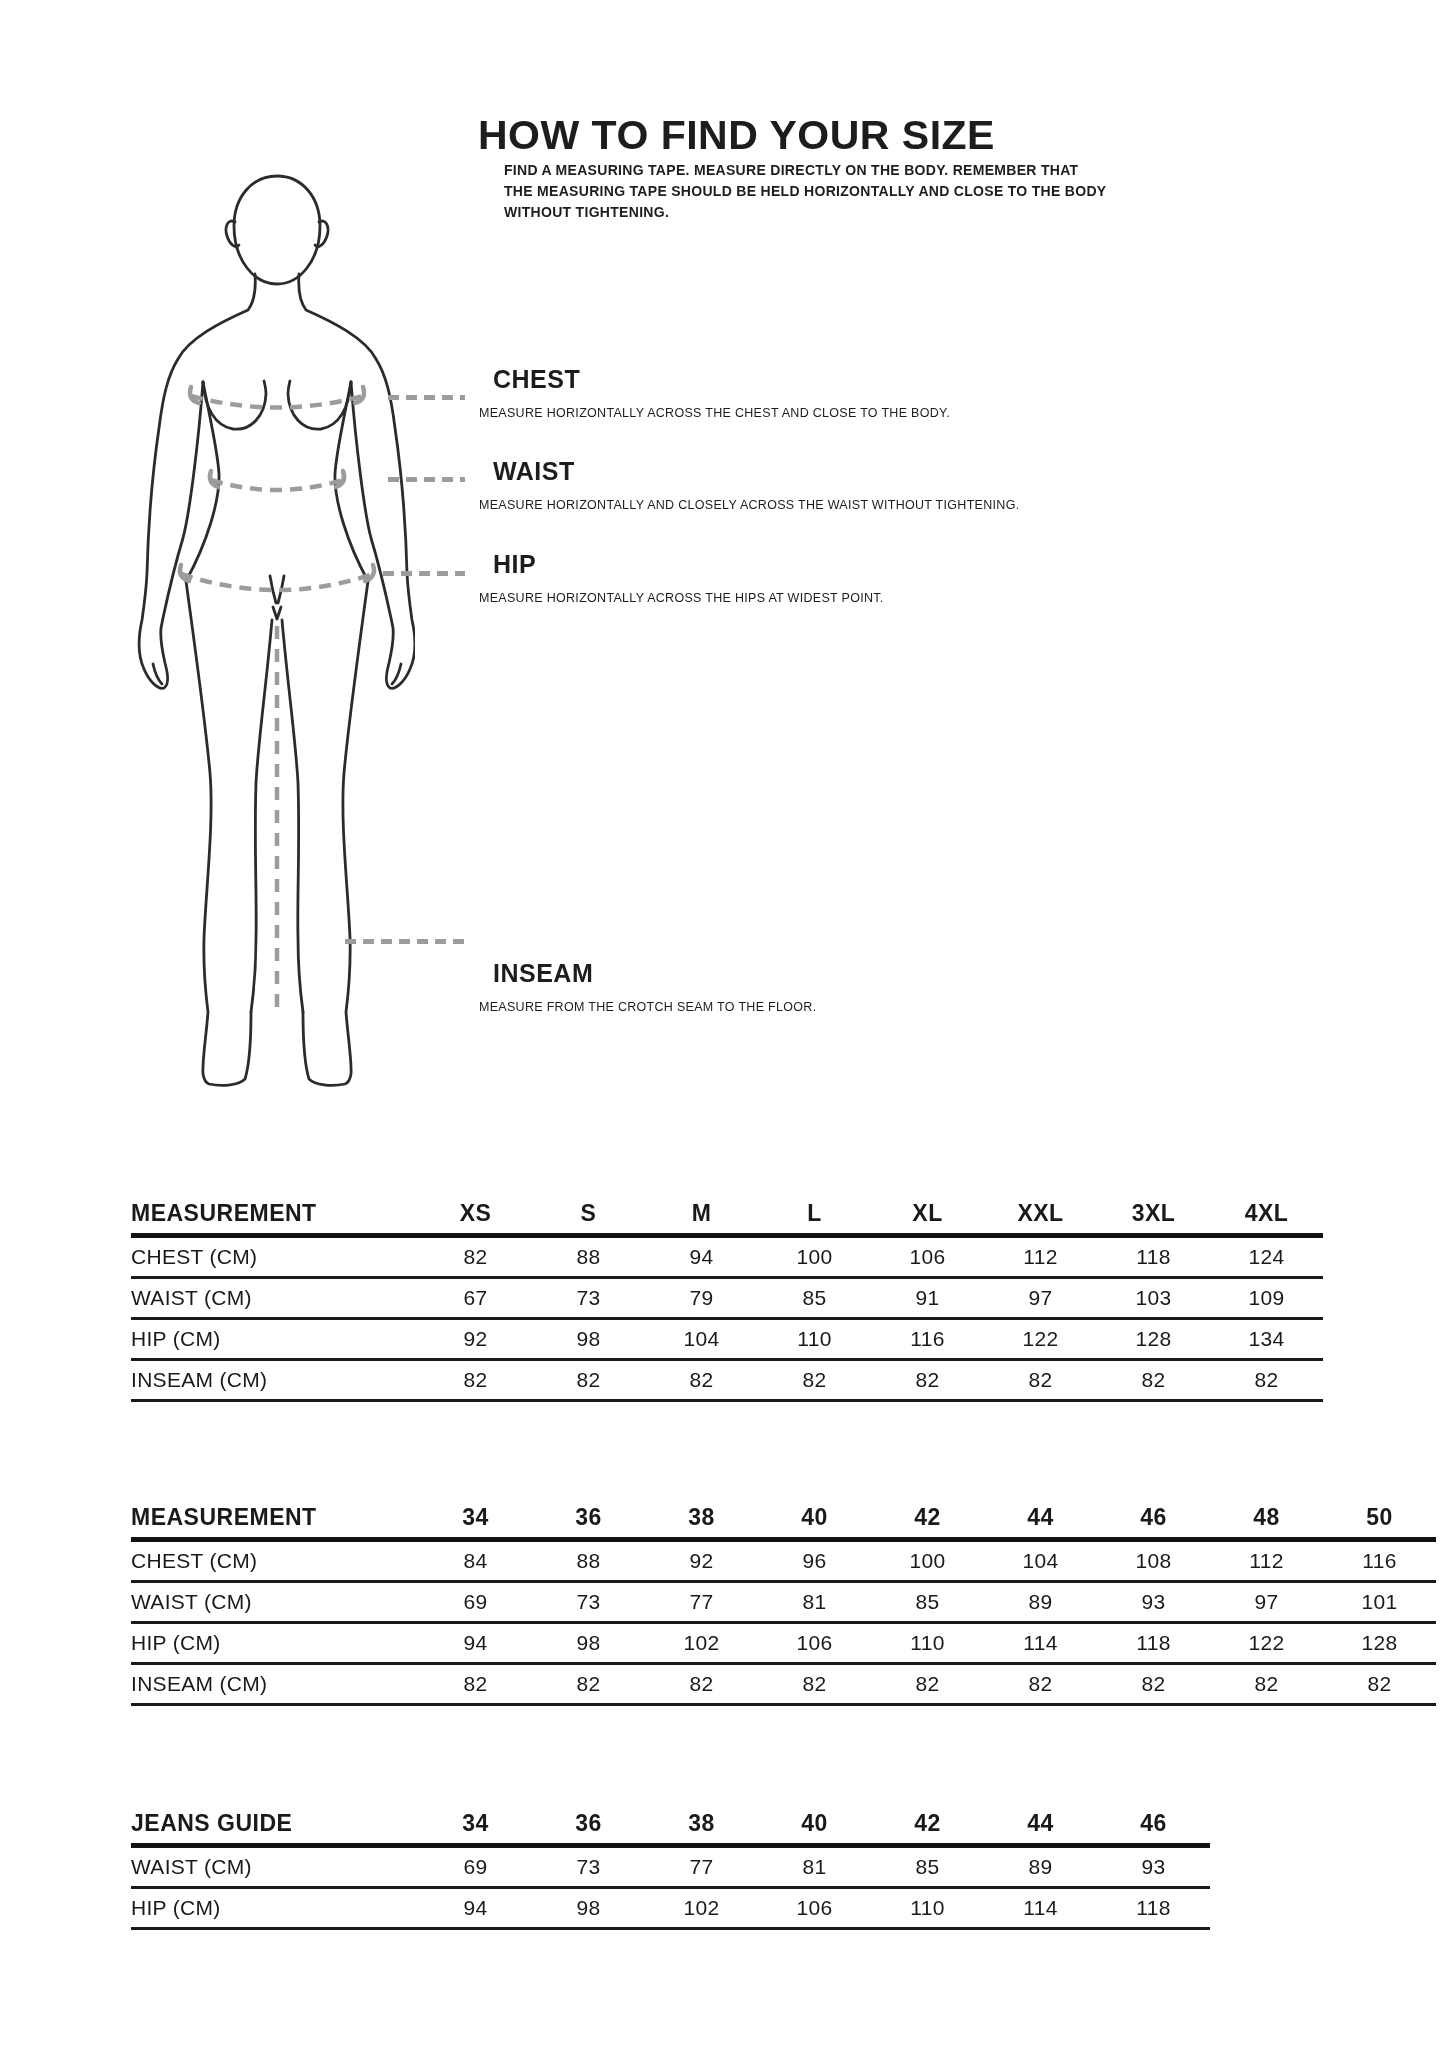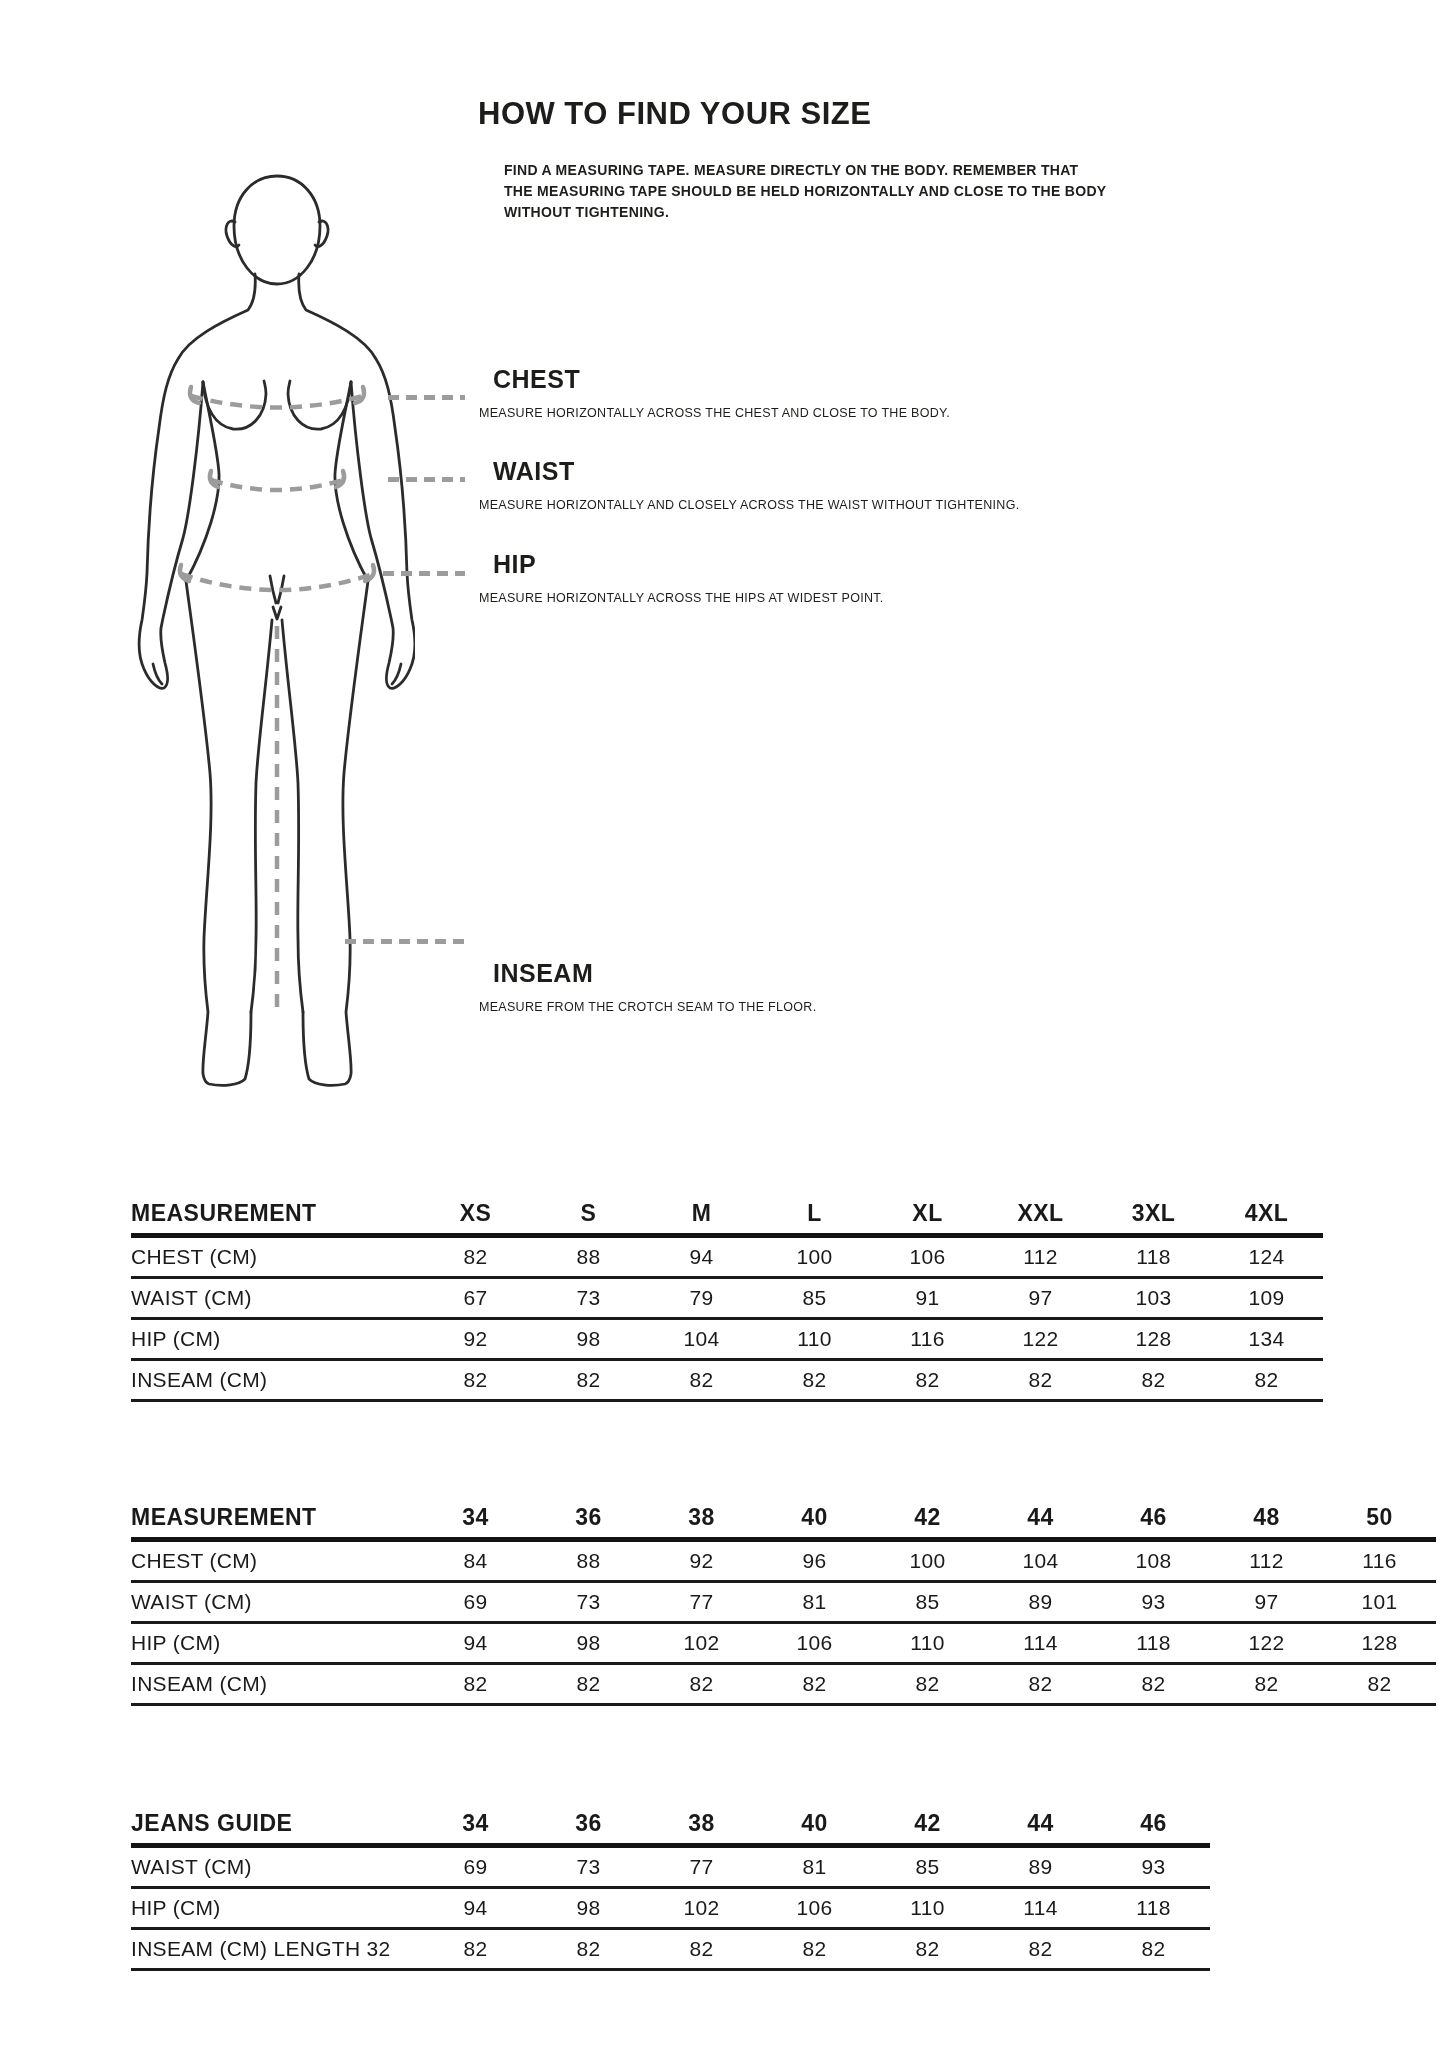--- a/index.html
+++ b/index.html
@@ -9,22 +9,22 @@
     --dash:#9c9c9c;
     --bg:#ffffff;
   }
   html,body{margin:0;padding:0;background:#fff;}
   .page{
     position:relative;width:1445px;height:2059px;background:var(--bg);
     font-family:"Liberation Sans","DejaVu Sans",sans-serif;color:var(--ink);
     overflow:hidden;
   }
   .title{
-    position:absolute;left:478px;top:96px;margin:0;
-    font-size:31px;font-weight:800;letter-spacing:.5px;color:var(--ink);
+    position:absolute;left:478px;top:112px;margin:0;
+    font-size:41px;font-weight:800;letter-spacing:.5px;color:var(--ink);
   }
   .intro{
     position:absolute;left:504px;top:160px;margin:0;width:640px;
     font-size:14px;font-weight:700;line-height:21px;letter-spacing:.3px;
     white-space:pre-line;color:var(--ink);
   }
   .sec{position:absolute;left:479px;}
   .sec h2{margin:14px;font-size:25px;font-weight:800;letter-spacing:.5px;line-height:26px;}
   .sec p{margin:9px 0 0 0;font-size:12.5px;font-weight:400;letter-spacing:.3px;}
   .sec-chest{top:352px;}
@@ -292,26 +292,16 @@
         <tr>
           <td class="lbl">HIP (CM)</td>
           <td>94</td>
           <td>98</td>
           <td>102</td>
           <td>106</td>
           <td>110</td>
           <td>114</td>
           <td>118</td>
         </tr>
-        <tr>
-          <td class="lbl">INSEAM (CM) LENGTH 32</td>
-          <td>82</td>
-          <td>82</td>
-          <td>82</td>
-          <td>82</td>
-          <td>82</td>
-          <td>82</td>
-          <td>82</td>
-        </tr>
       </tbody>
     </table>
 
 </div>
 
 </body></html>

